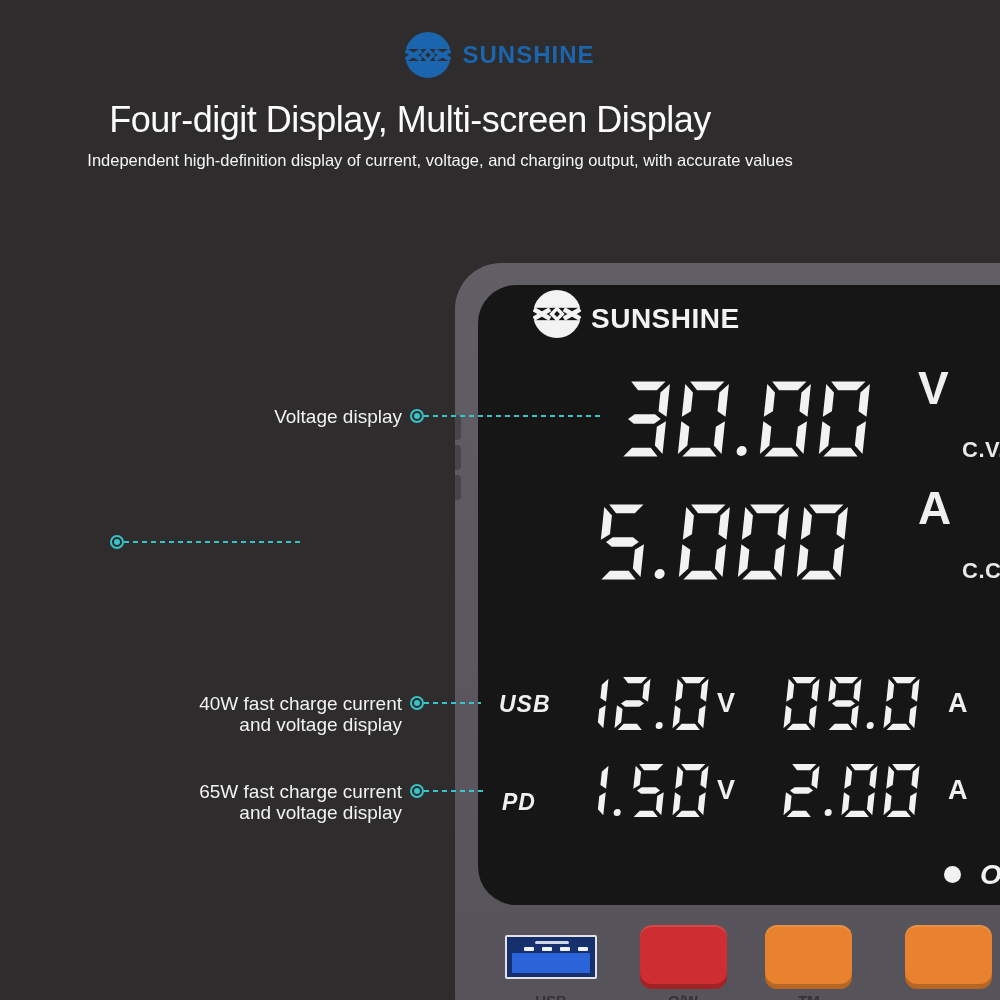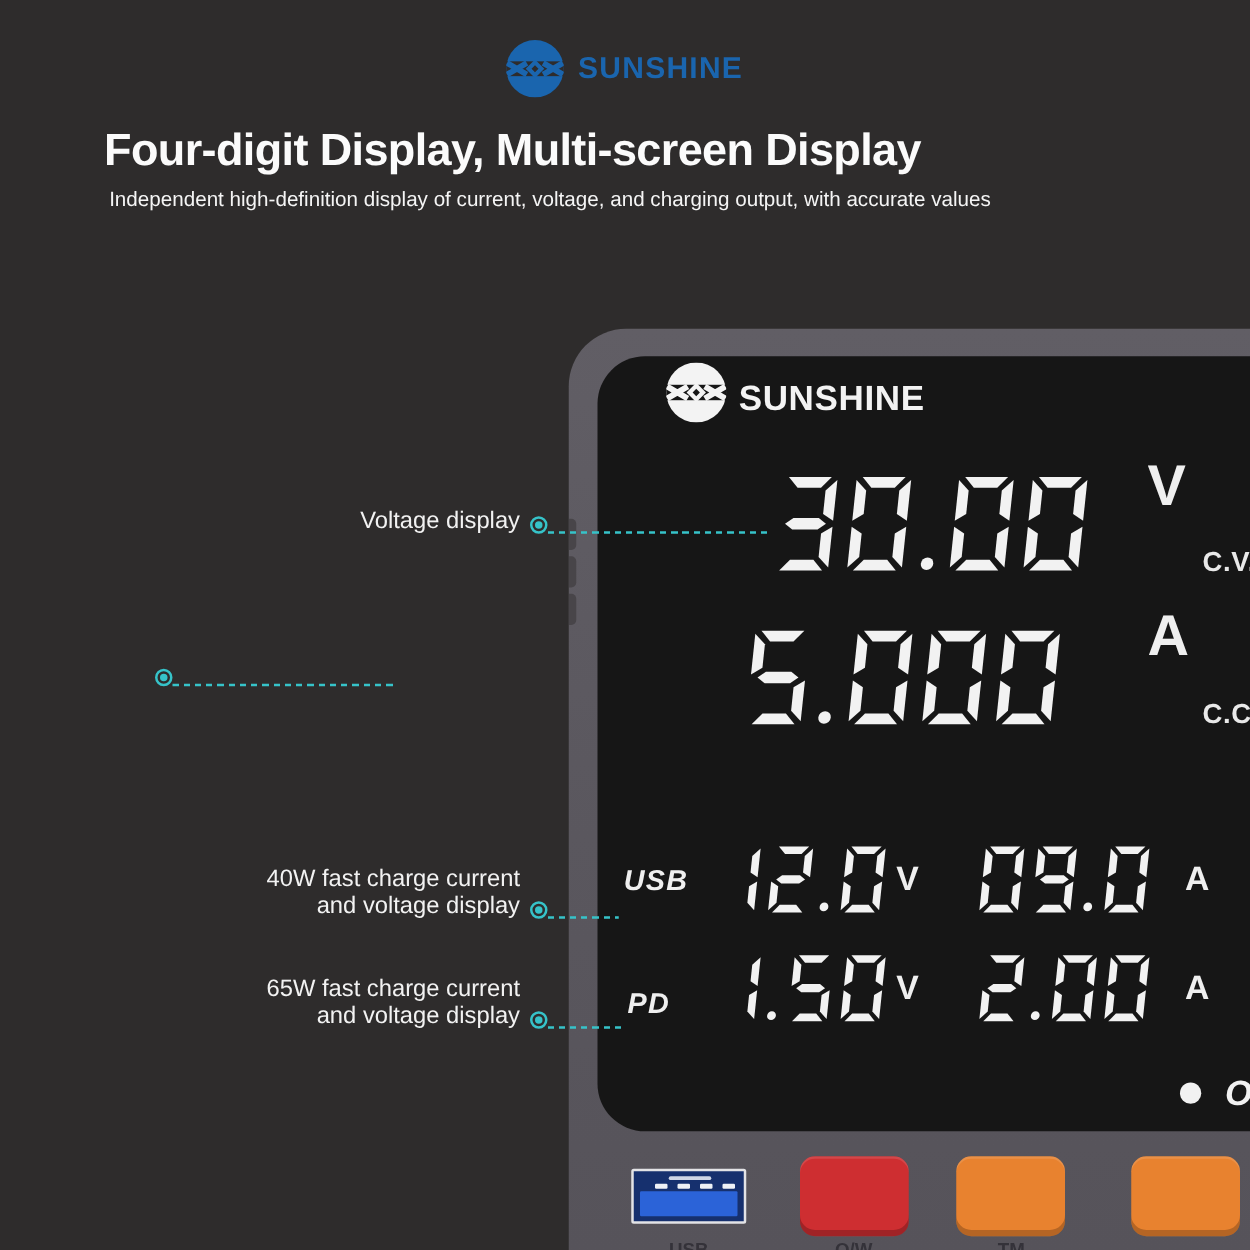--- a/index.html
+++ b/index.html
@@ -6,21 +6,21 @@
   html,body { width:1000px; height:1000px; }
   body {
     position:relative; width:1000px; height:1000px; overflow:hidden;
     background:#2e2c2c; font-family:"Liberation Sans", sans-serif; color:#f2f2f2;
   }
 
   
   .topbar { position:absolute; top:32px; left:0; width:1000px; display:flex; justify-content:center; align-items:center; gap:11px; }
   .logo-blue { width:46px; height:46px; color:#1a65ae; }
   .brand-text { font-size:24px; font-weight:bold; color:#1a65ae; letter-spacing:1px; }
-  .page-title { position:absolute; top:99px; left:0; width:820px; text-align:center; font-size:36px; font-weight:bold; letter-spacing:-0.5px; color:#fbfbfb; }
+  .page-title { position:absolute; top:99px; left:0; width:820px; text-align:center; font-size:36px; font-weight:normal; letter-spacing:-0.5px; color:#fbfbfb; }
   .page-subtitle { position:absolute; top:151px; left:0; width:880px; text-align:center; font-size:16.5px; color:#f5f5f5; }
 
   
   .device {
     position:absolute; left:455px; top:263px; width:545px; height:737px;
     background:linear-gradient(180deg,#615e65 0%,#5a575e 55%,#56535a 100%);
     border-radius:46px 0 0 0; overflow:hidden;
   }
   .side-btn { position:absolute; left:0px; width:6px; height:25px; background:#484549; border-radius:0 4px 4px 0; }
   .screen {
@@ -48,21 +48,21 @@
   .usb-tongue { position:absolute; left:5px; right:5px; bottom:4px; height:20px; background:#2b63d8; border-radius:1px; }
   .usb-pin { position:absolute; top:-6px; width:10px; height:4px; background:#eef1f6; border-radius:1px; }
 
   .hw-btn { position:absolute; top:662px; width:87px; height:64px; border-radius:12px; box-shadow:inset 0 -5px 0 rgba(0,0,0,0.22), inset 0 2px 0 rgba(255,255,255,0.12); }
   .btn-red { left:185px; background:#ce2e31; }
   .btn-orange1 { left:310px; background:#e8822f; }
   .btn-orange2 { left:450px; background:#e8822f; }
   .port-label { position:absolute; top:729px; font-size:15px; font-weight:bold; color:#343239; transform:translateX(-50%); }
 
   
-  .callout { position:absolute; left:116px; display:flex; align-items:flex-end; }
+  .callout { position:absolute; left:102px; display:flex; align-items:flex-start; }
   .callout-text { width:300px; text-align:right; font-size:19px; line-height:21px; color:#f2f2f2; }
   .marker { flex:0 0 auto; width:14px; height:14px; margin:3px 0 0 8px; border:2px solid #36c3c9; border-radius:50%; position:relative; }
   .marker::after { content:""; position:absolute; left:2px; top:2px; width:6px; height:6px; border-radius:50%; background:#36c3c9; }
   .dash { height:2px; margin-top:9px;
     background:repeating-linear-gradient(90deg,#36c3c9 0 5px,transparent 5px 9px); }
 </style>
 </head>
 <body>
 
 <div class="topbar">

